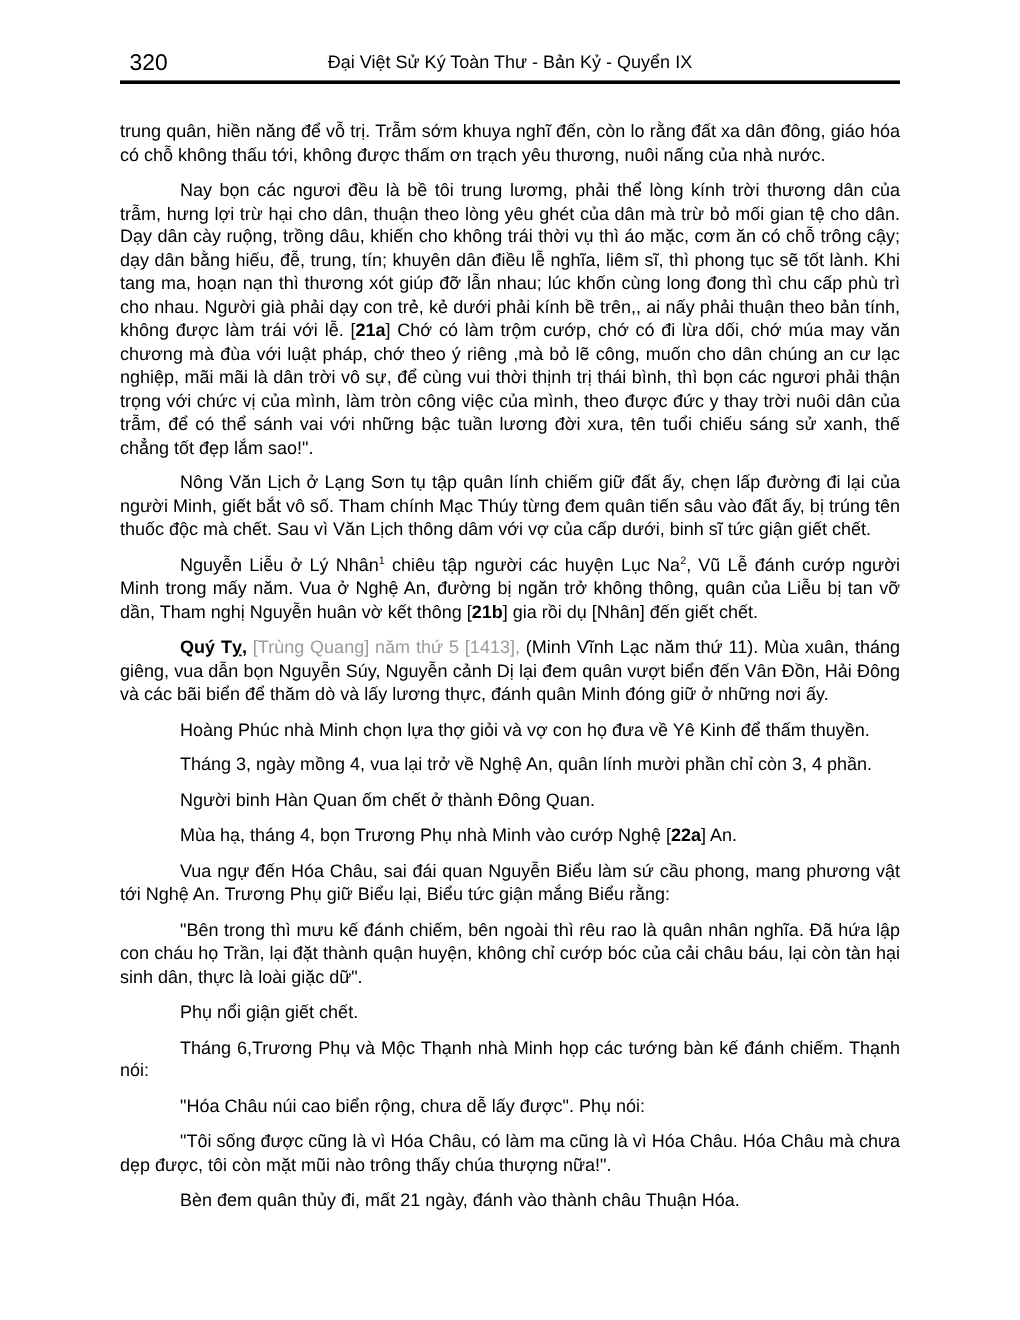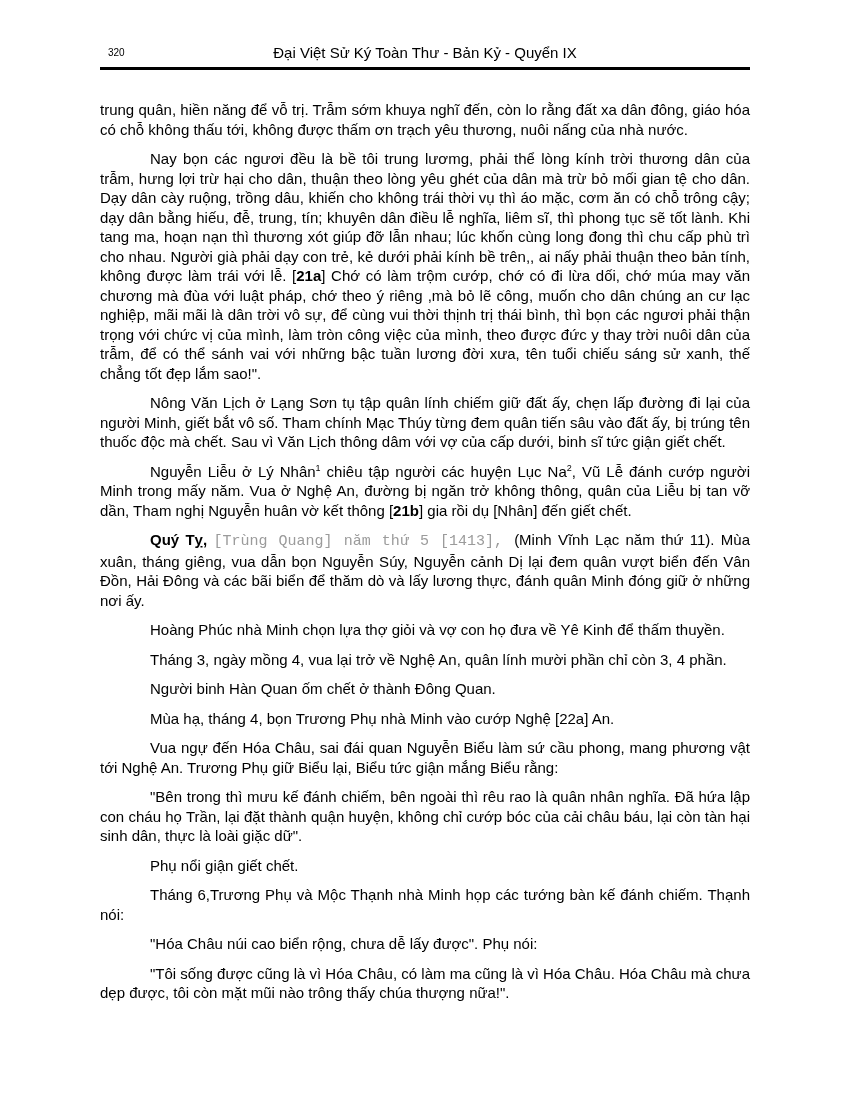--- a/index.html
+++ b/index.html
@@ -27,21 +27,21 @@
     padding-bottom: 5px;
     border-bottom: 3px solid #000000;
     text-align: center;
     font-size: 15px;
     line-height: 18px;
   }
   .page-number {
     position: absolute;
     left: 8px;
     bottom: 5px;
-    font-size: 10px;
+    font-size: 19px;
   }
   
   .content {
     padding-top: 30px;
     font-size: 15px;
     line-height: 19.5px;
     text-align: justify;
   }
   p.para {
     margin: 0 0 10px 0;
@@ -62,26 +62,27 @@
   <div class="header">
     <span class="page-number">320</span>
     <span>Đại Việt Sử Ký Toàn Thư - Bản Kỷ - Quyển IX</span>
   </div>
 
   <div class="content">
       <p class="para"><span>trung quân, hiền năng để vỗ trị. Trẫm sớm khuya nghĩ đến, còn lo rằng đất xa dân đông, giáo hóa có chỗ không thấu tới, không được thấm ơn trạch yêu thương, nuôi nấng của nhà nước.</span></p>
       <p class="para indent"><span>Nay bọn các ngươi đều là bề tôi trung lươmg, phải thể lòng kính trời thương dân của trẫm, hưng lợi trừ hại cho dân, thuận theo lòng yêu ghét của dân mà trừ bỏ mối gian tệ cho dân. Dạy dân cày ruộng, trồng dâu, khiến cho không trái thời vụ thì áo mặc, cơm ăn có chỗ trông cậy; dạy dân bằng hiếu, đễ, trung, tín; khuyên dân điều lễ nghĩa, liêm sĩ, thì phong tục sẽ tốt lành. Khi tang ma, hoạn nạn thì thương xót giúp đỡ lẫn nhau; lúc khốn cùng long đong thì chu cấp phù trì cho nhau. Người già phải dạy con trẻ, kẻ dưới phải kính bề trên,, ai nấy phải thuận theo bản tính, không được làm trái với lễ. [</span><span style="font-weight: bold;">21a</span><span>] Chớ có làm trộm cướp, chớ có đi lừa dối, chớ múa may văn chương mà đùa với luật pháp, chớ theo ý riêng ,mà bỏ lẽ công, muốn cho dân chúng an cư lạc nghiệp, mãi mãi là dân trời vô sự, để cùng vui thời thịnh trị thái bình, thì bọn các ngươi phải thận trọng với chức vị của mình, làm tròn công việc của mình, theo được đức y thay trời nuôi dân của trẫm, để có thể sánh vai với những bậc tuần lương đời xưa, tên tuổi chiếu sáng sử xanh, thế chẳng tốt đẹp lắm sao!".</span></p>
       <p class="para indent"><span>Nông Văn Lịch ở Lạng Sơn tụ tập quân lính chiếm giữ đất ấy, chẹn lấp đường đi lại của người Minh, giết bắt vô số. Tham chính Mạc Thúy từng đem quân tiến sâu vào đất ấy, bị trúng tên thuốc độc mà chết. Sau vì Văn Lịch thông dâm với vợ của cấp dưới, binh sĩ tức giận giết chết.</span></p>
       <p class="para indent"><span>Nguyễn Liễu ở Lý Nhân</span><sup>1</sup><span> chiêu tập người các huyện Lục Na</span><sup>2</sup><span>, Vũ Lễ đánh cướp người Minh trong mấy năm. Vua ở Nghệ An, đường bị ngăn trở không thông, quân của Liễu bị tan vỡ dần, Tham nghị Nguyễn huân vờ kết thông [</span><span style="font-weight: bold;">21b</span><span>] gia rồi dụ [Nhân] đến giết chết.</span></p>
-      <p class="para indent"><span style="font-weight: bold;">Quý Tỵ, </span><span style="color: rgb(155, 155, 155); font-family: Liberation Mono, monospace;">[Trùng Quang] năm thứ 5 [1413], </span><span>(Minh Vĩnh Lạc năm thứ 11). Mùa xuân, tháng giêng, vua dẫn bọn Nguyễn Súy, Nguyễn cảnh Dị lại đem quân vượt biển đến Vân Đồn, Hải Đông và các bãi biển để thăm dò và lấy lương thực, đánh quân Minh đóng giữ ở những nơi ấy.</span></p>
+      <p class="para indent"><span style="font-weight: bold;">Quý Tỵ, </span><span style="color: rgb(155, 155, 155);">[Trùng Quang] năm thứ 5 [1413], </span><span>(Minh Vĩnh Lạc năm thứ 11). Mùa xuân, tháng giêng, vua dẫn bọn Nguyễn Súy, Nguyễn cảnh Dị lại đem quân vượt biển đến Vân Đồn, Hải Đông và các bãi biển để thăm dò và lấy lương thực, đánh quân Minh đóng giữ ở những nơi ấy.</span></p>
       <p class="para indent"><span>Hoàng Phúc nhà Minh chọn lựa thợ giỏi và vợ con họ đưa về Yê Kinh để thấm thuyền.</span></p>
       <p class="para indent"><span>Tháng 3, ngày mồng 4, vua lại trở về Nghệ An, quân lính mười phần chỉ còn 3, 4 phần.</span></p>
       <p class="para indent"><span>Người binh Hàn Quan ốm chết ở thành Đông Quan.</span></p>
-      <p class="para indent"><span>Mùa hạ, tháng 4, bọn Trương Phụ nhà Minh vào cướp Nghệ [</span><span style="font-weight: normal;">22a</span><span>] An.</span></p>
+      <p class="para indent"><span>Mùa hạ, tháng 4, bọn Trương Phụ nhà Minh vào cướp Nghệ [</span><span style="font-weight: bold;">22a</span><span>] An.</span></p>
       <p class="para indent"><span>Vua ngự đến Hóa Châu, sai đái quan Nguyễn Biểu làm sứ cầu phong, mang phương vật tới Nghệ An. Trương Phụ giữ Biểu lại, Biểu tức giận mắng Biểu rằng:</span></p>
       <p class="para indent"><span>"Bên trong thì mưu kế đánh chiếm, bên ngoài thì rêu rao là quân nhân nghĩa. Đã hứa lập con cháu họ Trần, lại đặt thành quận huyện, không chỉ cướp bóc của cải châu báu, lại còn tàn hại sinh dân, thực là loài giặc dữ".</span></p>
       <p class="para indent"><span>Phụ nổi giận giết chết.</span></p>
       <p class="para indent"><span>Tháng 6,Trương Phụ và Mộc Thạnh nhà Minh họp các tướng bàn kế đánh chiếm. Thạnh nói:</span></p>
       <p class="para indent"><span>"Hóa Châu núi cao biển rộng, chưa dễ lấy được". Phụ nói:</span></p>
       <p class="para indent"><span>"Tôi sống được cũng là vì Hóa Châu, có làm ma cũng là vì Hóa Châu. Hóa Châu mà chưa dẹp được, tôi còn mặt mũi nào trông thấy chúa thượng nữa!".</span></p>
+      <p class="para indent"><span>Bèn đem quân thủy đi, mất 21 ngày, đánh vào thành châu Thuận Hóa.</span></p>
     </div>
 
 </div>
 
 </body></html>

